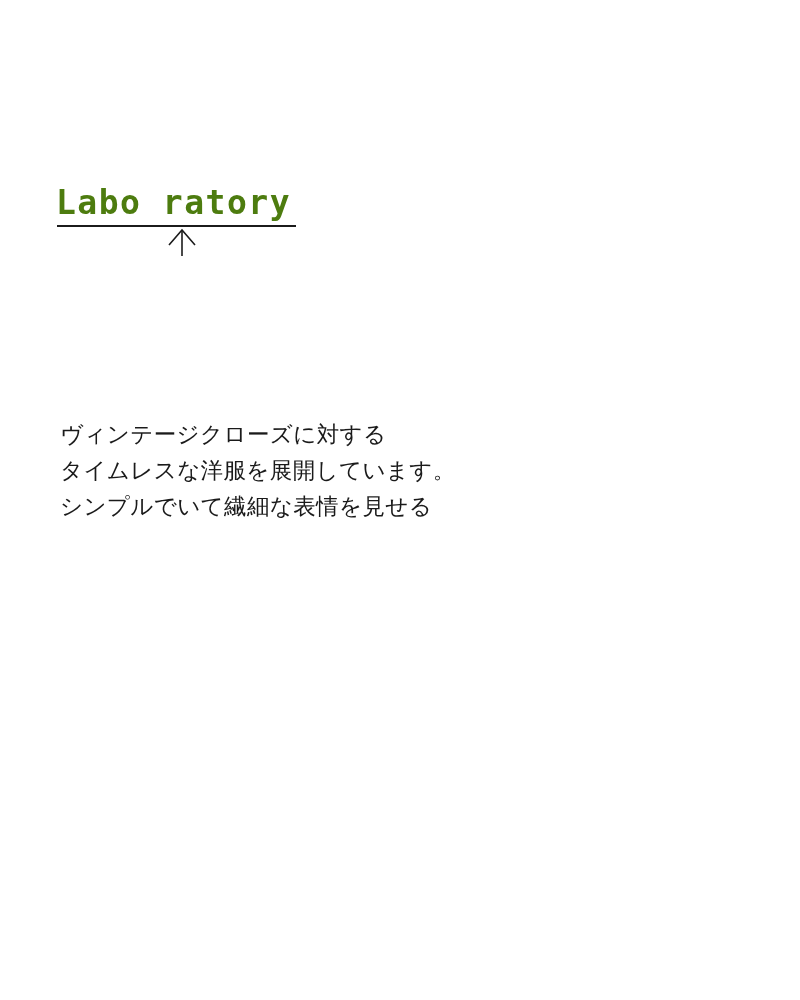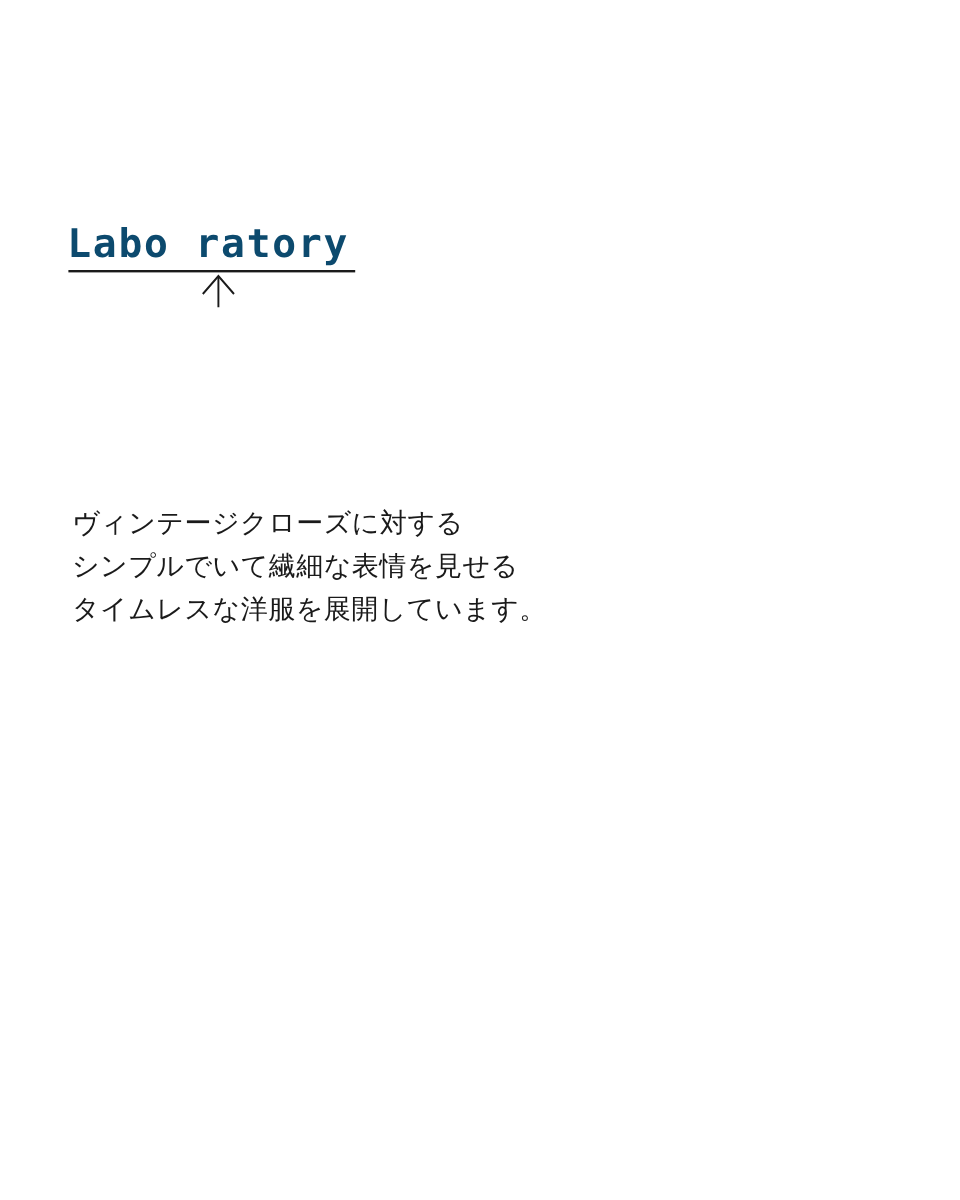--- a/index.html
+++ b/index.html
@@ -29,21 +29,21 @@
     top: 186px;
     width: 420px;
   }
 
   .brand-wordmark {
     font-family: "DejaVu Sans Mono", monospace;
     font-size: 33px;
     font-weight: 700;
     letter-spacing: 1.5px;
     line-height: 1;
-    color: #0c4a6e;
+    color: #4d7c0f;
     white-space: pre;
     margin: 0;
   }
 
   .brand-underline {
     position: absolute;
     left: 1px;
     top: 39px;
     width: 239px;
     height: 2px;
@@ -64,21 +64,21 @@
 
   
   .description {
     position: absolute;
     left: 60px;
     top: 418px;
     width: 620px;
   }
 
   .description-line {
-    font-family: Liberation Sans, sans-serif;
+    font-family: Liberation Mono, monospace;
     font-size: 22.5px;
     line-height: 36px;
     letter-spacing: 0.4px;
     color: #1a1a1a;
     white-space: pre;
   }
 </style>
 </head>
 <body>
 
@@ -90,17 +90,17 @@
     <div class="brand-mark">
       <svg width="42" height="30" viewBox="0 0 42 30" fill="none" xmlns="http://www.w3.org/2000/svg">
         <path d="M21 2 L21 28" stroke="#1b1b1b" stroke-width="1.6"></path>
         <path d="M8 17 L21 2 L34 17" stroke="#1b1b1b" stroke-width="1.6" fill="none"></path>
       </svg>
     </div>
   </div>
 
   <div class="description">
     <div class="description-line">ヴィンテージクローズに対する</div>
+    <div class="description-line">タイムレスな洋服を展開しています。</div>
     <div class="description-line">シンプルでいて繊細な表情を見せる</div>
-    <div class="description-line">タイムレスな洋服を展開しています。</div>
   </div>
 
 </div>
 
 </body></html>

